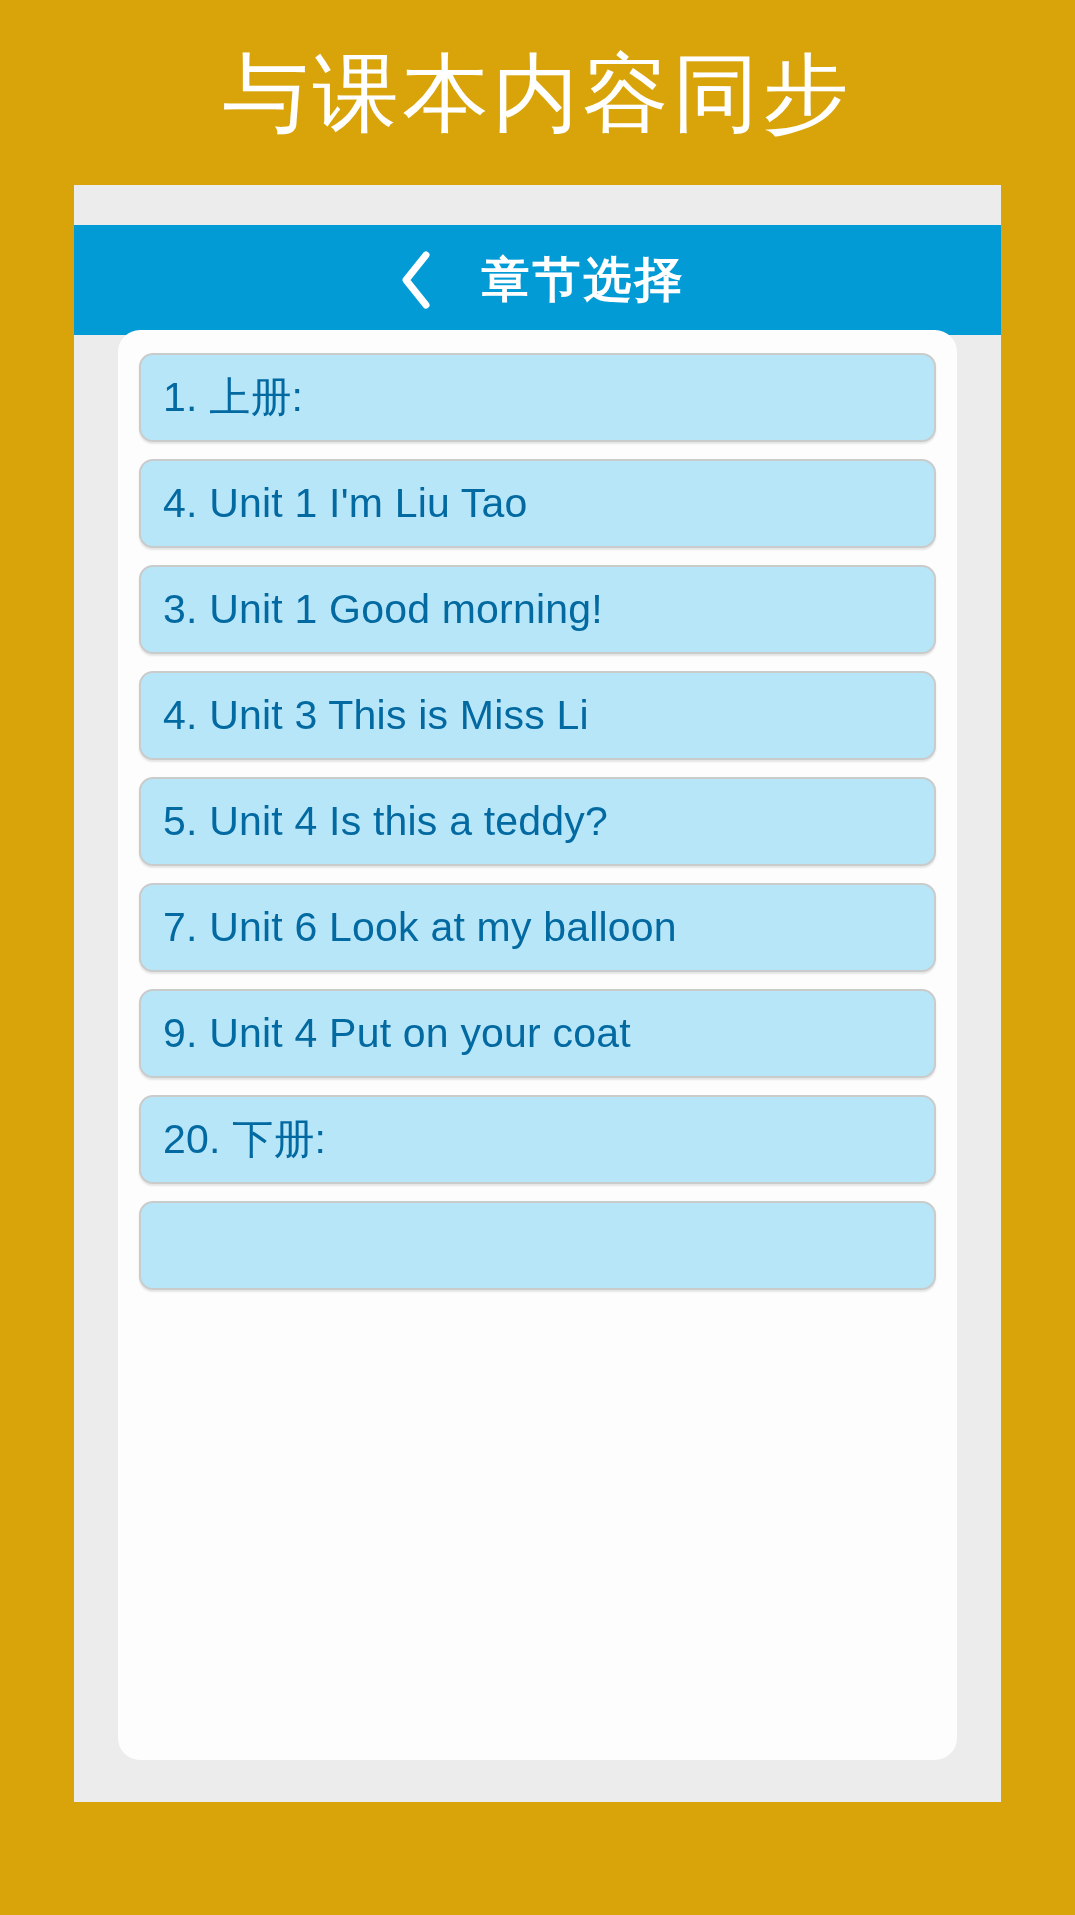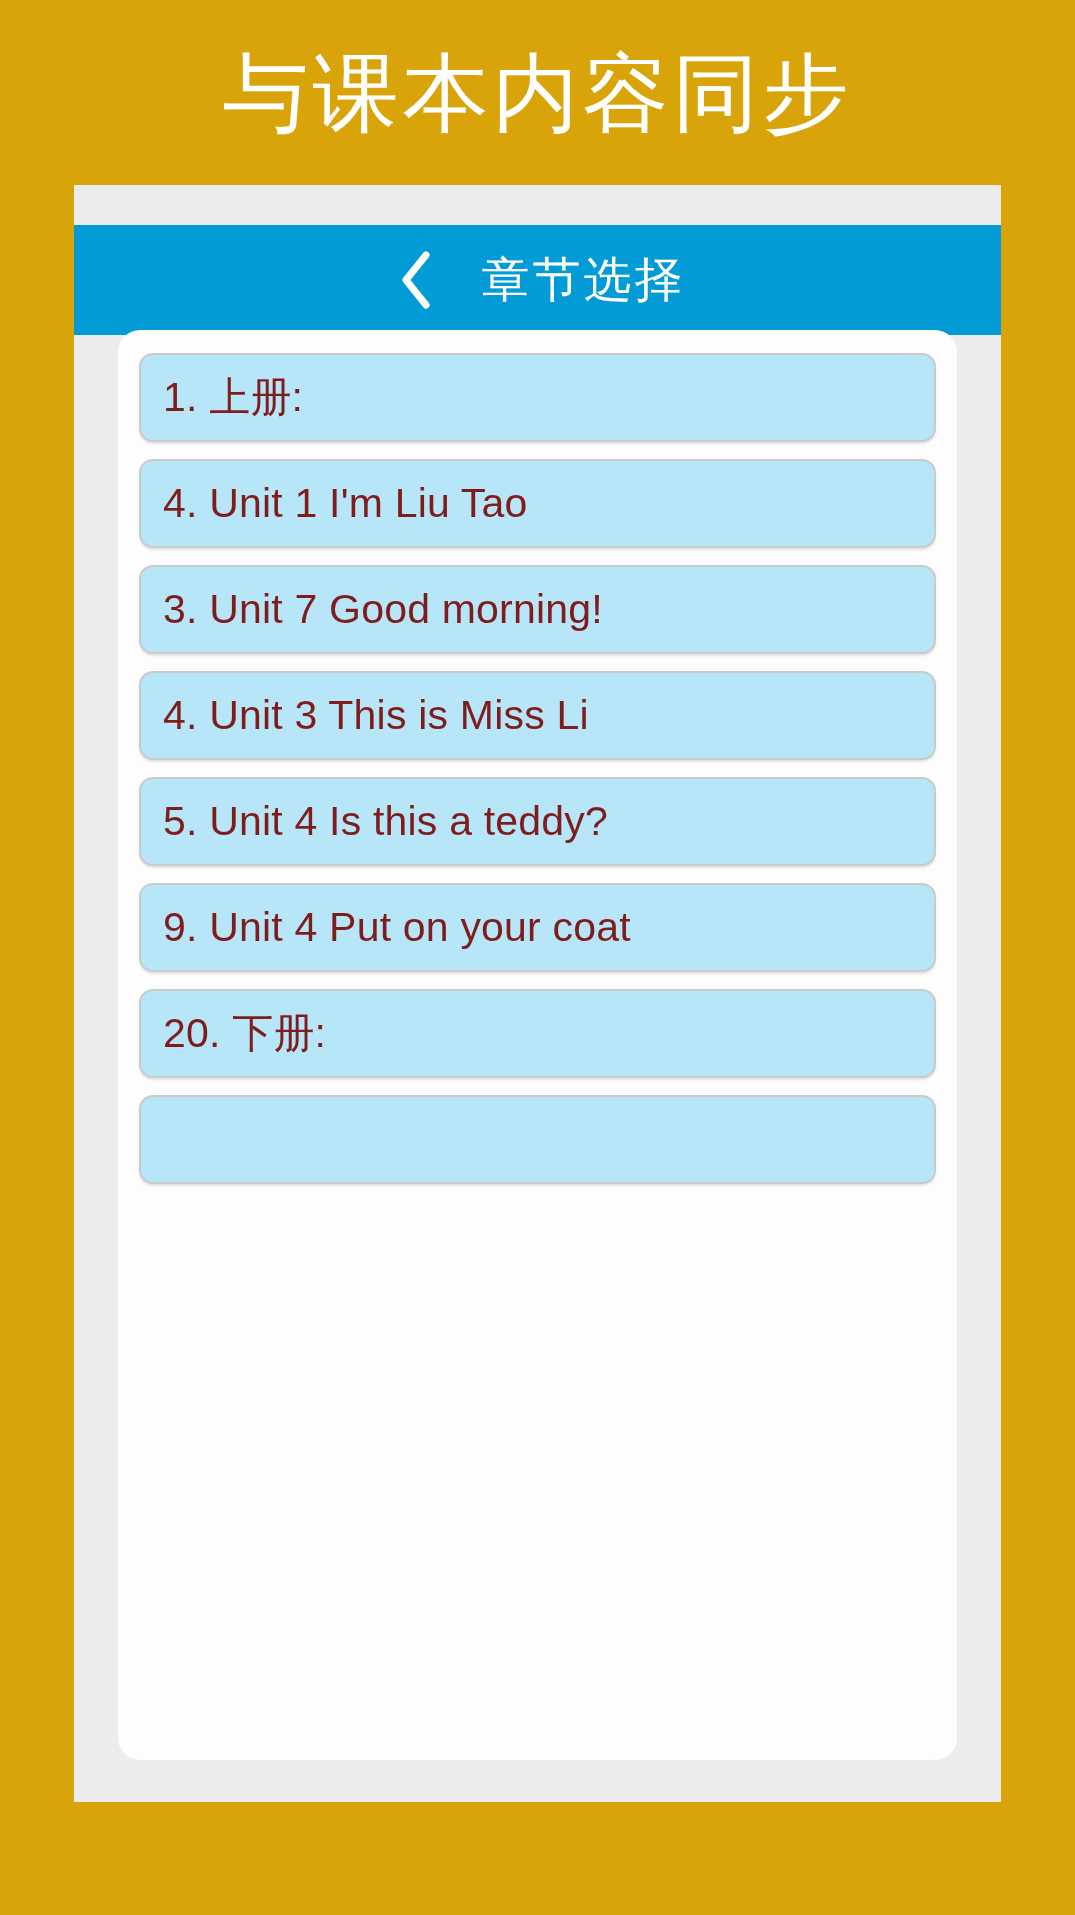--- a/index.html
+++ b/index.html
@@ -66,21 +66,21 @@
     justify-content: center;
     width: 52px;
     height: 70px;
   }
 
   #back-button svg { display: block; }
 
   #header-title {
     color: #FFFFFF;
     font-size: 48px;
-    font-weight: 400;
+    font-weight: 700;
     letter-spacing: 3px;
     line-height: 1;
     white-space: nowrap;
   }
 
   
   #chapter-card {
     position: absolute;
     left: 44px;
     top: 145px;
@@ -105,21 +105,21 @@
     background: #B7E6F9;
     border: 2px solid #C9CCCB;
     border-radius: 14px;
     display: flex;
     align-items: center;
     padding: 0 22px;
     box-shadow: 0 2px 2px rgba(0,0,0,0.10);
   }
 
   .chapter-label {
-    color: #7f1d1d;
+    color: #0369a1;
     font-size: 41px;
     font-weight: 400;
     line-height: 1;
     white-space: nowrap;
     letter-spacing: 0.2px;
   }
 </style>
 </head>
 <body>
 
@@ -140,27 +140,30 @@
 
   <div id="chapter-card">
     <ul id="chapter-list">
       <li class="chapter-item">
         <span class="chapter-label">1. 上册:</span>
       </li>
       <li class="chapter-item">
         <span class="chapter-label">4. Unit 1 I'm Liu Tao</span>
       </li>
       <li class="chapter-item">
-        <span class="chapter-label">3. Unit 7 Good morning!</span>
+        <span class="chapter-label">3. Unit 1 Good morning!</span>
       </li>
       <li class="chapter-item">
         <span class="chapter-label">4. Unit 3 This is Miss Li</span>
       </li>
       <li class="chapter-item">
         <span class="chapter-label">5. Unit 4 Is this a teddy?</span>
+      </li>
+      <li class="chapter-item">
+        <span class="chapter-label">7. Unit 6 Look at my balloon</span>
       </li>
       <li class="chapter-item">
         <span class="chapter-label">9. Unit 4 Put on your coat</span>
       </li>
       <li class="chapter-item">
         <span class="chapter-label">20. 下册:</span>
       </li>
       <li class="chapter-item">
         <span class="chapter-label"></span>
       </li>

